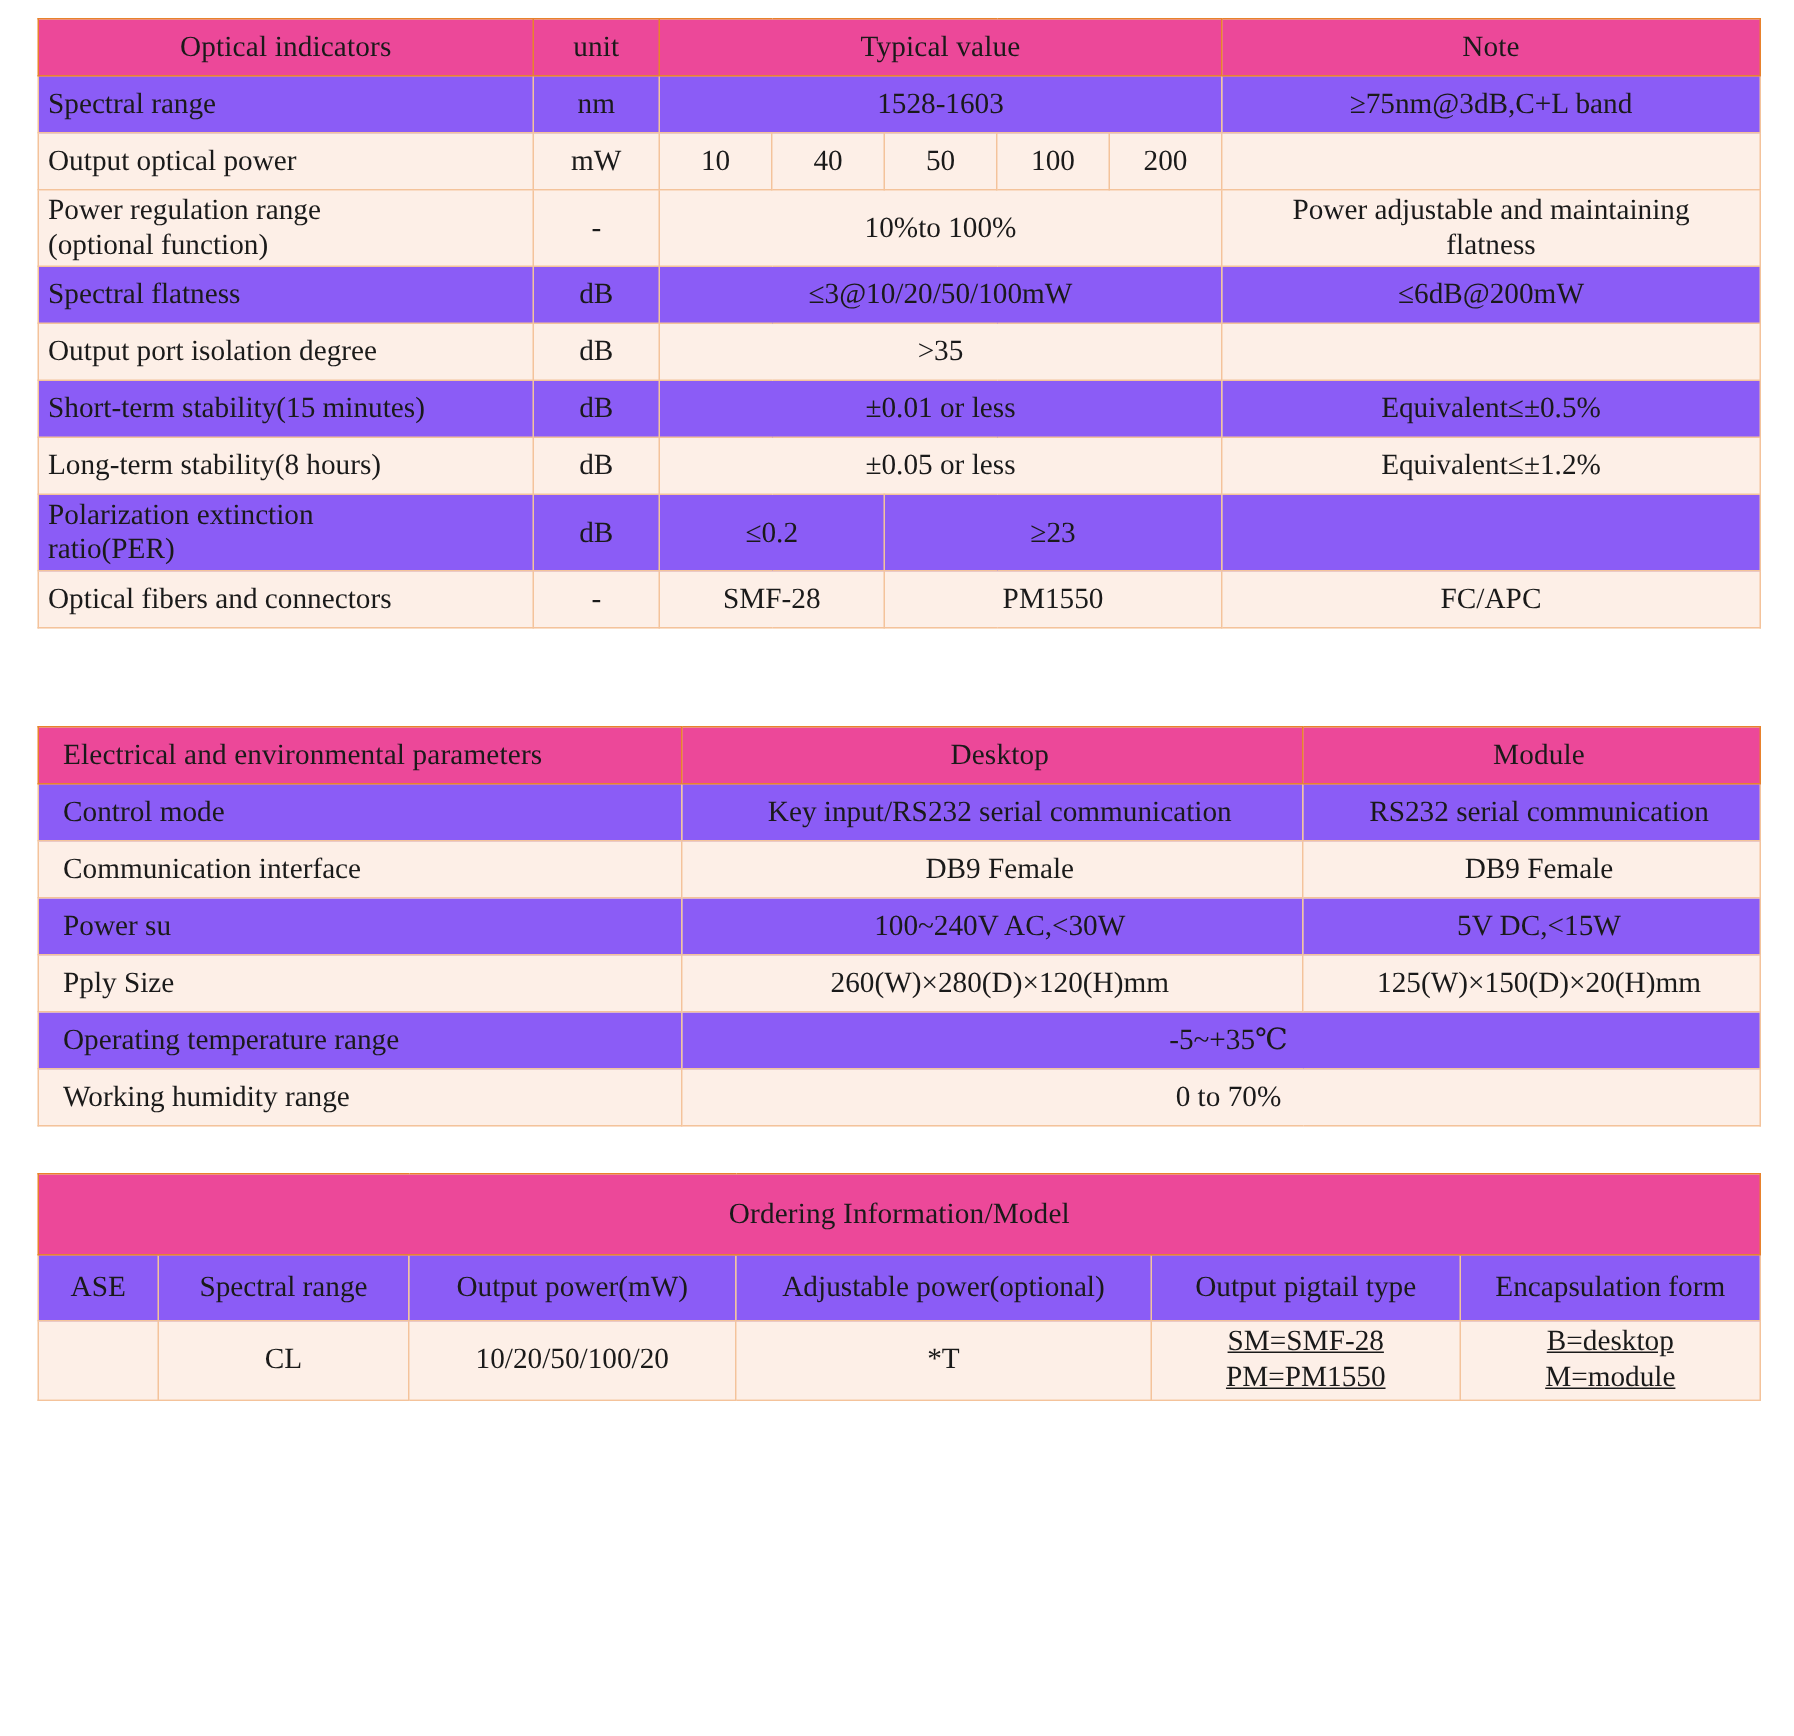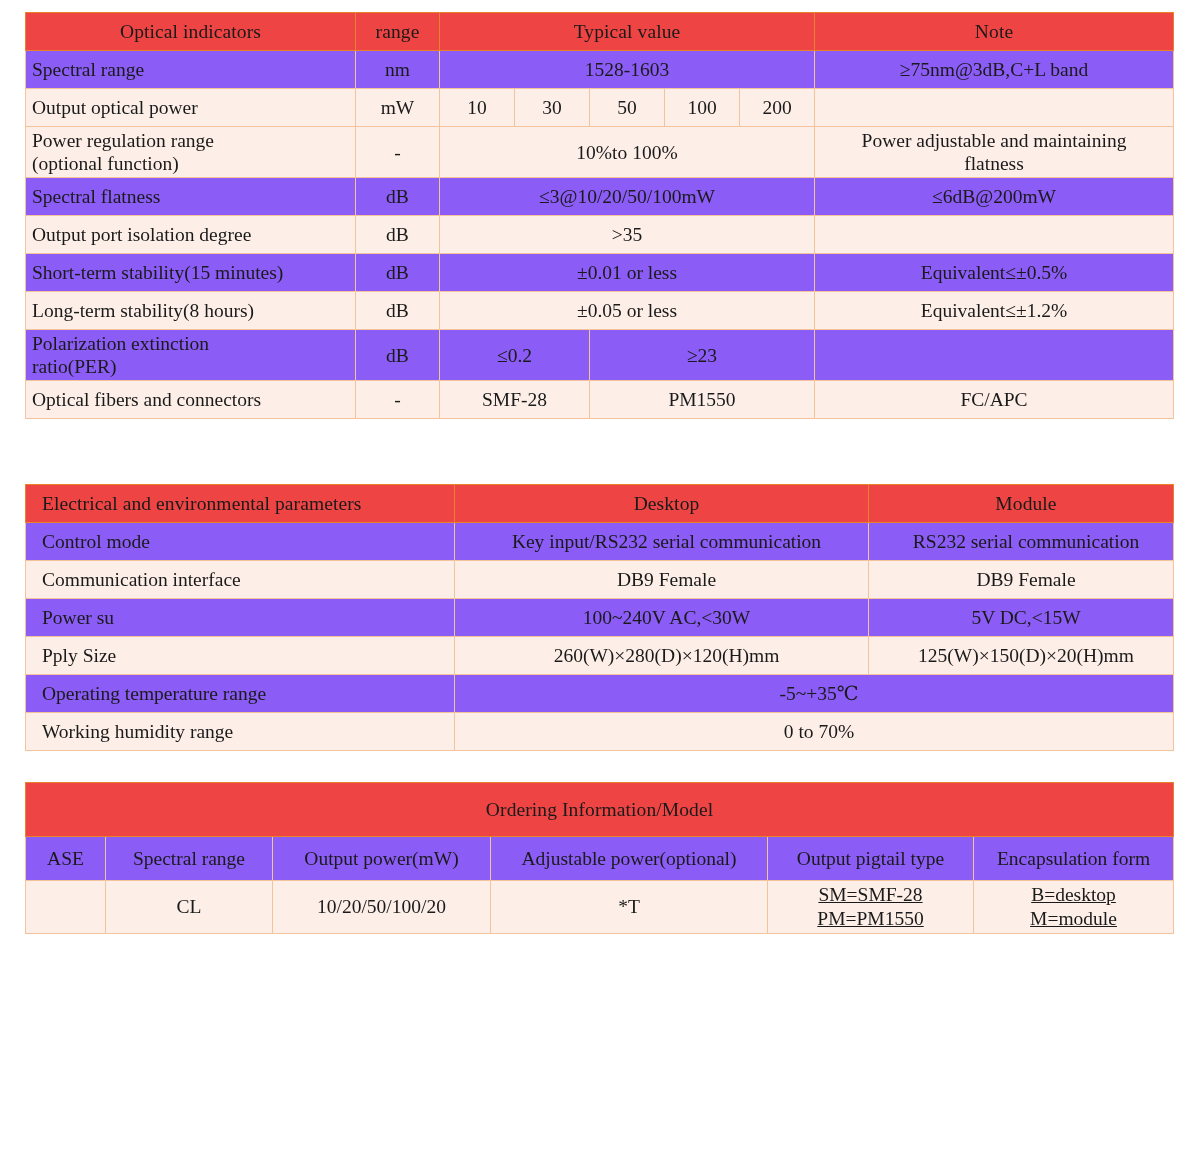--- a/index.html
+++ b/index.html
@@ -29,21 +29,21 @@
   table.spec td, table.spec th {
     border: 1px solid #F4C39B;
     padding: 2px 6px;
     font-weight: normal;
     font-size: 19.5px;
     line-height: 1.18;
     vertical-align: middle;
     color: #1a1a1a;
   }
   .hdr {
-    background: #ef4444;
+    background: #ec4899;
     color: #ffffff;
     font-weight: bold;
     text-align: center;
     border: 1px solid #E8822C !important;
     letter-spacing: 0.1px;
   }
   .rw-white { background: #8b5cf6; }
   .rw-tint  { background: #FDEFE7; }
   .lbl { text-align: left; padding-left: 10px; }
   .ctr { text-align: center; }
@@ -89,37 +89,37 @@
       <col class="c-p">
         <col class="c-p">
         <col class="c-p">
         <col class="c-p">
         <col class="c-p">
       <col class="c-note">
     </colgroup>
     <tbody>
       <tr>
         <td class="hdr">Optical indicators</td>
-        <td class="hdr">range</td>
+        <td class="hdr">unit</td>
         <td class="hdr" colspan="5">Typical value</td>
         <td class="hdr">Note</td>
       </tr>
 
       <tr class="rw-white">
         <td class="lbl">Spectral range</td>
         <td class="ctr">nm</td>
         <td class="ctr" colspan="5">1528-1603</td>
         <td class="ctr">≥75nm@3dB,C+L band</td>
       </tr>
 
       <tr class="rw-tint">
         <td class="lbl">Output optical power</td>
         <td class="ctr">mW</td>
         <td class="ctr">10</td>
-        <td class="ctr">30</td>
+        <td class="ctr">40</td>
         <td class="ctr">50</td>
         <td class="ctr">100</td>
         <td class="ctr">200</td>
         <td class="ctr"></td>
       </tr>
 
 
       <tr class="rw-tint tall">
         <td class="lbl two-line">
           <span>Power regulation range</span><br>

